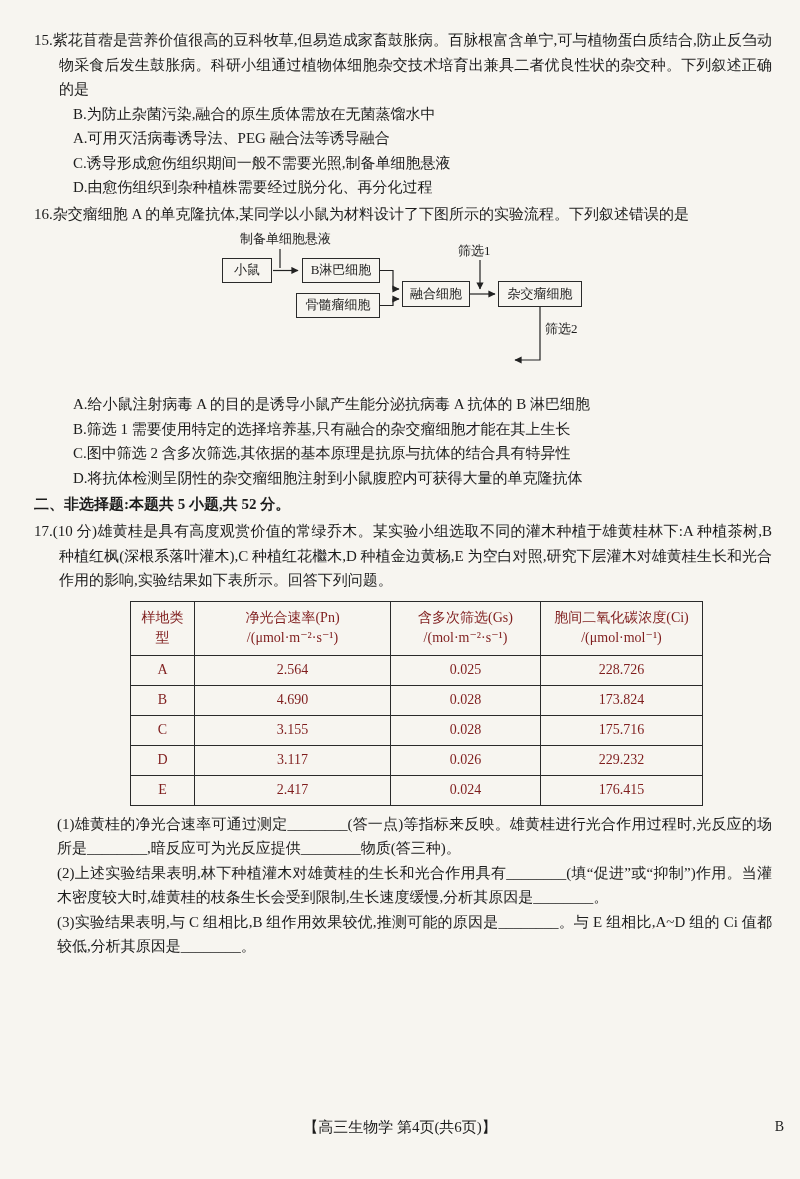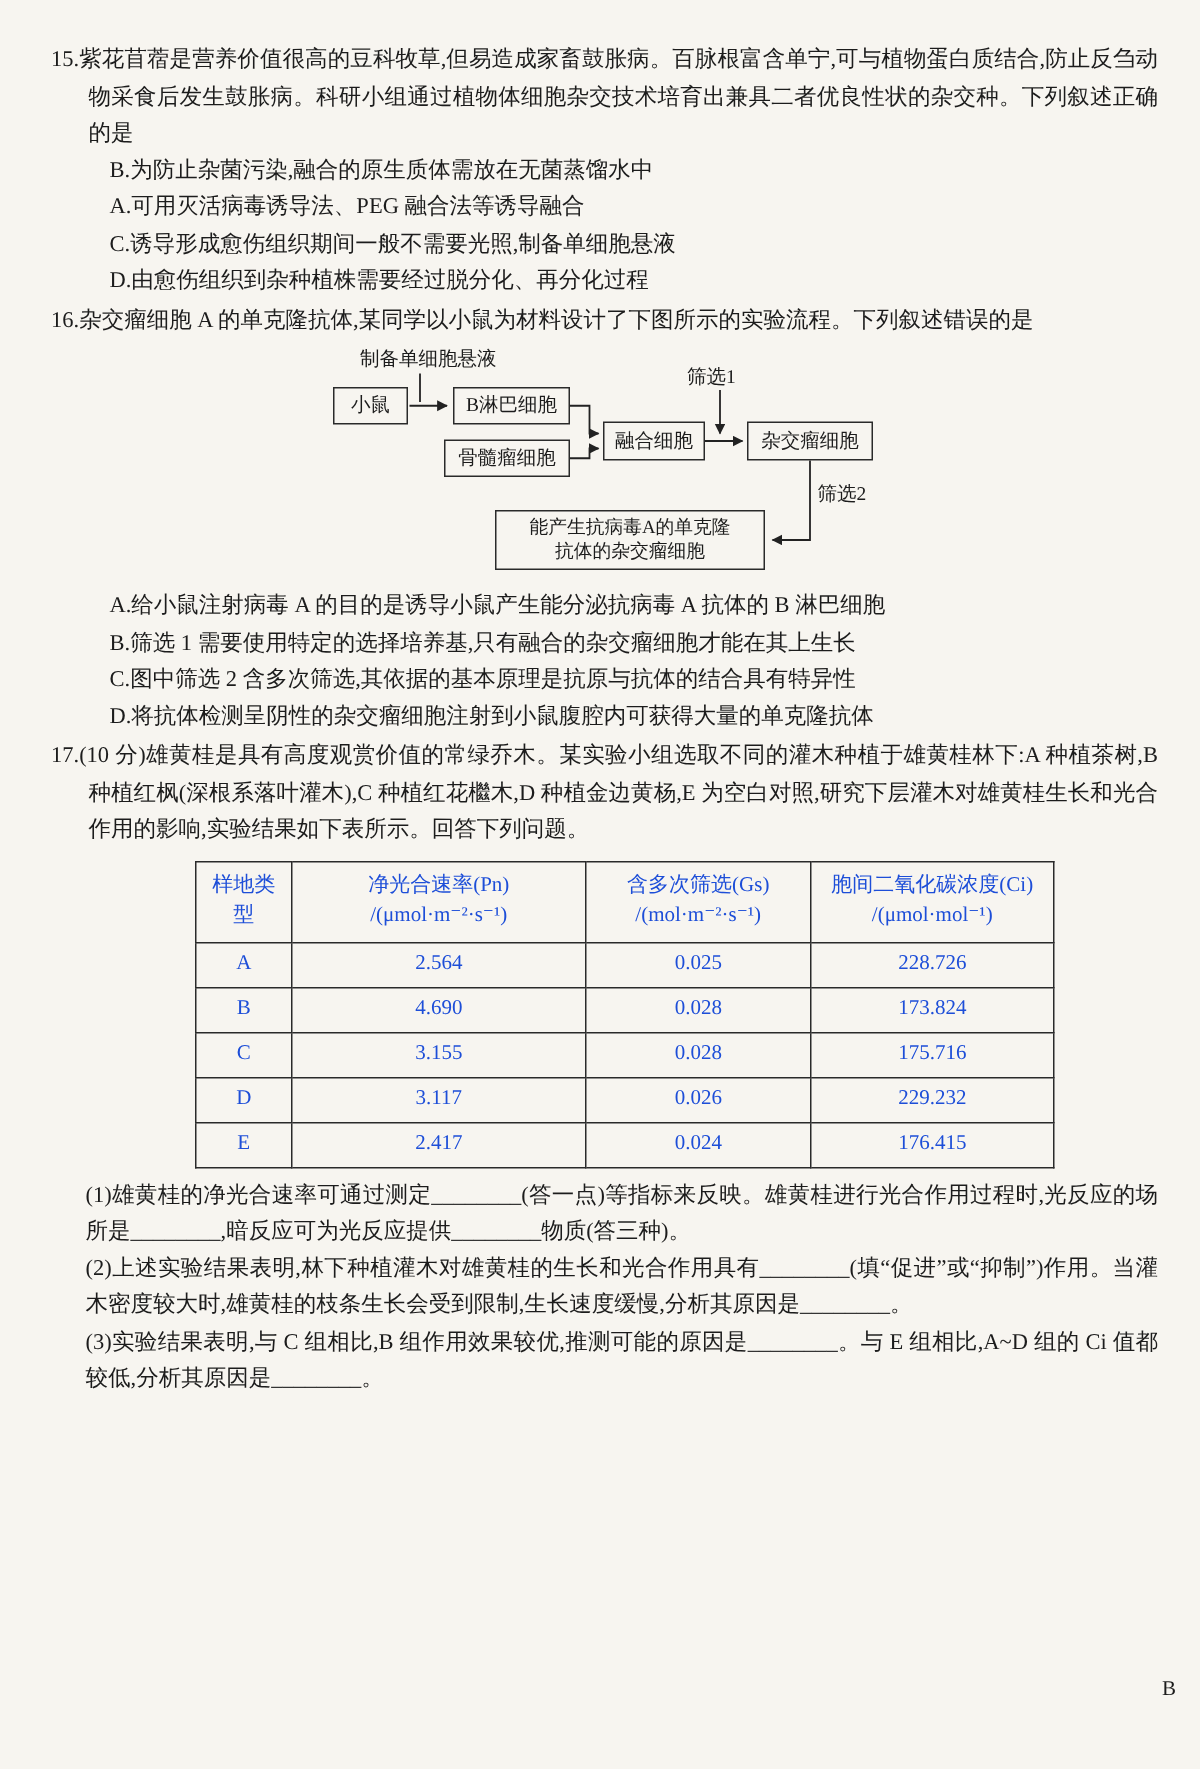--- a/index.html
+++ b/index.html
@@ -26,21 +26,21 @@
   .diagram { position:relative; width:400px; height:152px; margin:6px 0 8px 178px; }
   .darrows { position:absolute; left:0; top:0; }
   .dbox {
     position:absolute; border:1.4px solid #2a2a2a;
     display:flex; flex-direction:column; align-items:center; justify-content:center;
     text-align:center; font-size:13px; line-height:1.25; background:transparent;
   }
   .dlabel { position:absolute; font-size:13px; line-height:1.1; white-space:nowrap; }
 
   
-  .data-table { border-collapse:collapse; margin:8px 0 6px 96px; font-size:14px; color:#1d4ed8; }
+  .data-table { border-collapse:collapse; margin:8px 0 6px 96px; font-size:14px; color:#7f1d1d; }
   .data-table th, .data-table td {
     border:1.2px solid #2a2a2a; text-align:center; vertical-align:middle;
     font-weight:normal; padding:2px 6px;
   }
   .data-table th { height:54px; line-height:20px; }
   .data-table td { height:30px; }
   .col-sample { width:64px; }
   .col-pn { width:196px; }
   .col-gs { width:150px; }
   .col-ci { width:162px; }
@@ -82,32 +82,29 @@
         </svg>
 
         <span class="dlabel" style="left:28px; top:0;">制备单细胞悬液</span>
         <div class="dbox" style="left:10px; top:26px; width:50px; height:25px;">小鼠</div>
         <div class="dbox" style="left:90px; top:26px; width:78px; height:25px;">B淋巴细胞</div>
         <div class="dbox" style="left:84px; top:61px; width:84px; height:25px;">骨髓瘤细胞</div>
         <div class="dbox" style="left:190px; top:49px; width:68px; height:26px;">融合细胞</div>
         <span class="dlabel" style="left:246px; top:12px;">筛选1</span>
         <div class="dbox" style="left:286px; top:49px; width:84px; height:26px;">杂交瘤细胞</div>
         <span class="dlabel" style="left:333px; top:90px;">筛选2</span>
-        <div class="dbox" style="left:118px; top:108px; width:180px; height:40px; font-size:12.5px;">
-          <div>能产生抗病毒A的单克隆</div>
-          <div>抗体的杂交瘤细胞</div>
-        </div>
       </div>
 
       <div class="option">A.给小鼠注射病毒 A 的目的是诱导小鼠产生能分泌抗病毒 A 抗体的 B 淋巴细胞</div>
       <div class="option">B.筛选 1 需要使用特定的选择培养基,只有融合的杂交瘤细胞才能在其上生长</div>
       <div class="option">C.图中筛选 2 含多次筛选,其依据的基本原理是抗原与抗体的结合具有特异性</div>
       <div class="option">D.将抗体检测呈阴性的杂交瘤细胞注射到小鼠腹腔内可获得大量的单克隆抗体</div>
     </div>
 
+    <div class="section-head">二、非选择题:本题共 5 小题,共 52 分。</div>
 
     <div>
       <p class="stem"><span>17.</span><span>(10 分)雄黄桂是具有高度观赏价值的常绿乔木。某实验小组选取不同的灌木种植于雄黄桂林下:A 种植茶树,B 种植红枫(深根系落叶灌木),C 种植红花檵木,D 种植金边黄杨,E 为空白对照,研究下层灌木对雄黄桂生长和光合作用的影响,实验结果如下表所示。回答下列问题。</span></p>
 
       <table class="data-table">
         <thead>
           <tr>
             <th class="col-sample">样地类型</th>
             <th class="col-pn">
               <div>净光合速率(Pn)</div>
@@ -158,14 +155,15 @@
       </table>
 
       <div class="sub">(1)雄黄桂的净光合速率可通过测定________(答一点)等指标来反映。雄黄桂进行光合作用过程时,光反应的场所是________,暗反应可为光反应提供________物质(答三种)。</div>
       <div class="sub">(2)上述实验结果表明,林下种植灌木对雄黄桂的生长和光合作用具有________(填“促进”或“抑制”)作用。当灌木密度较大时,雄黄桂的枝条生长会受到限制,生长速度缓慢,分析其原因是________。</div>
       <div class="sub">(3)实验结果表明,与 C 组相比,B 组作用效果较优,推测可能的原因是________。与 E 组相比,A~D 组的 Ci 值都较低,分析其原因是________。</div>
     </div>
 
 
   </div>
 
+  <div class="footer">【高三生物学 第4页(共6页)】</div>
   <div class="version">B</div>
 </div>
 
 </body></html>

